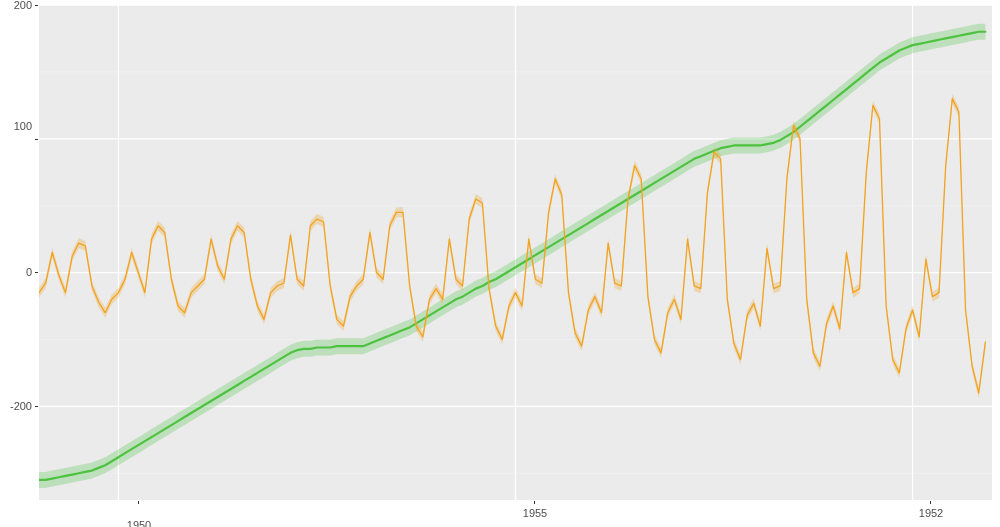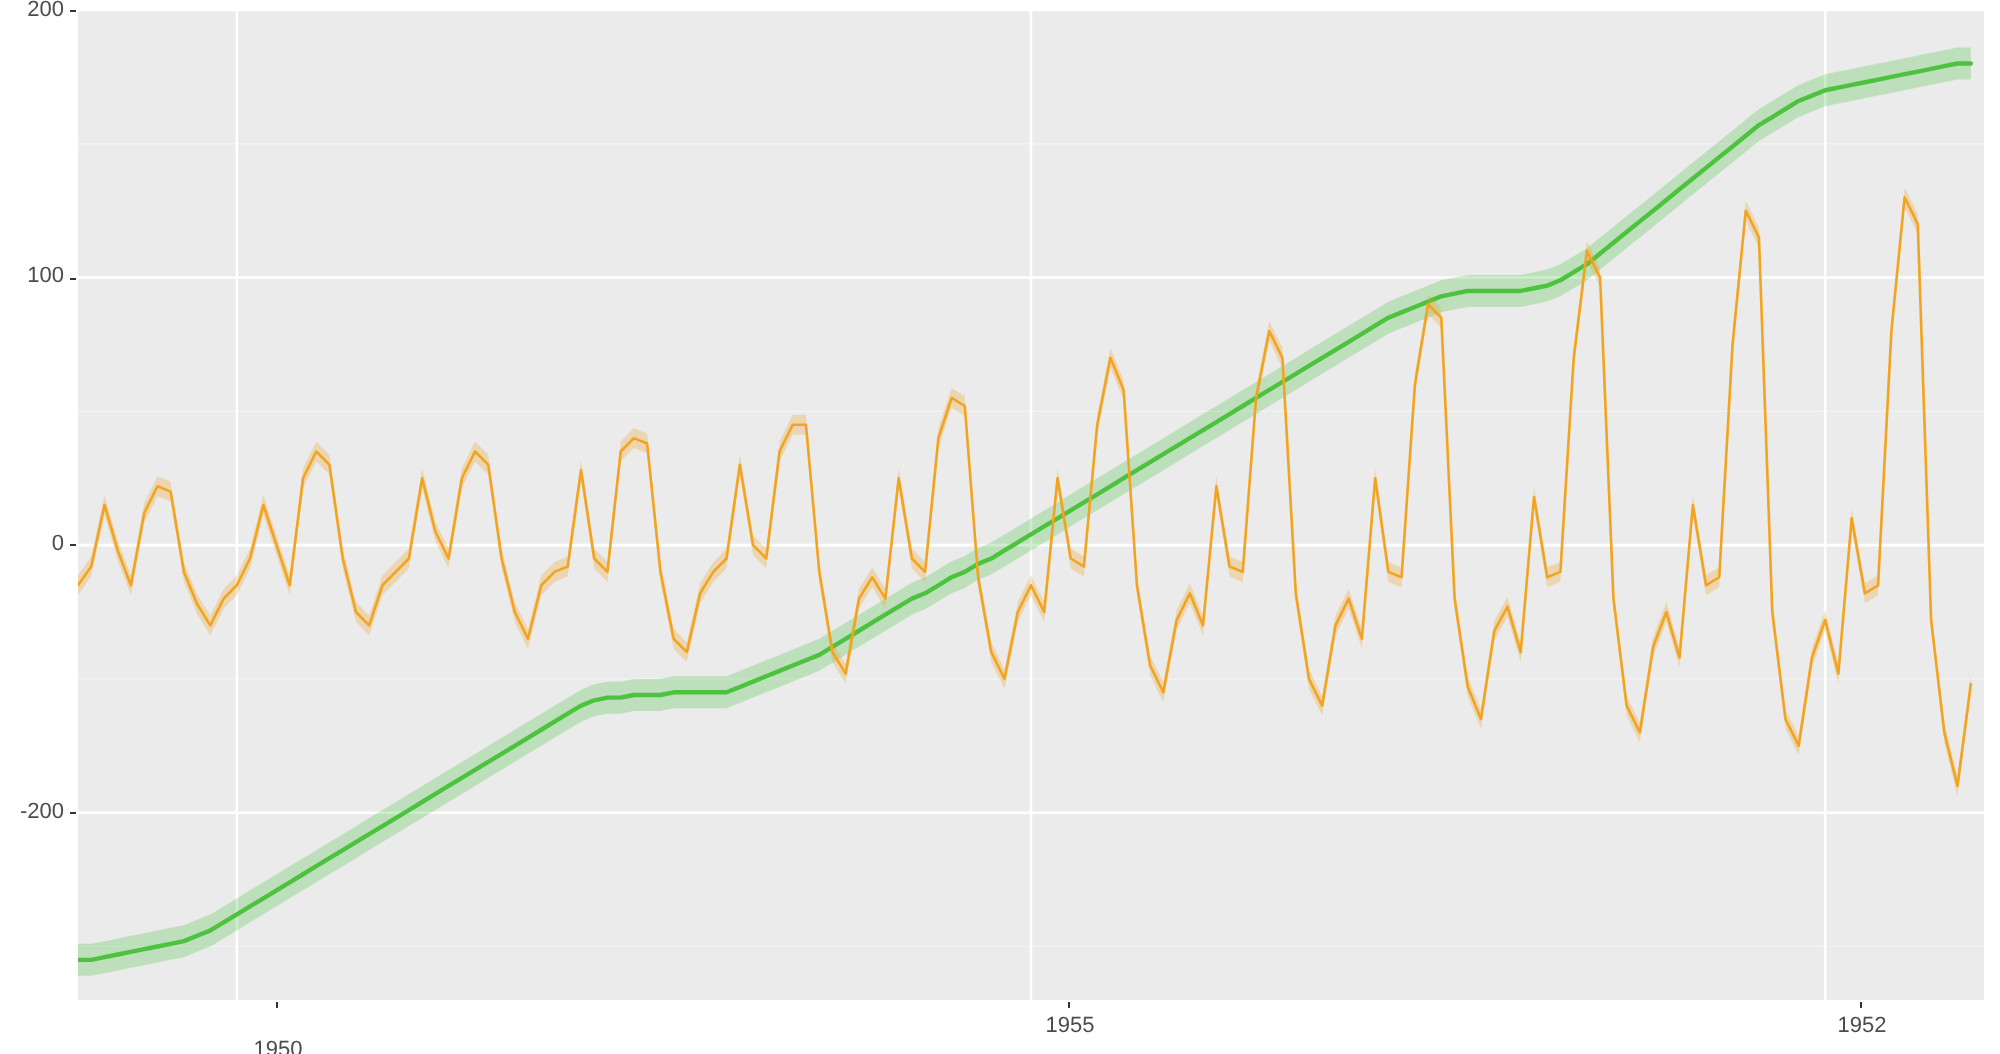--- a/index.html
+++ b/index.html
@@ -44,21 +44,21 @@
     background: #333333;
   }
   svg { display: block; }
 </style>
 </head>
 <body>
 
 <div class="chart-container">
 
   <div class="axis-text y-tick-label" style="left:2px; top:-1px;">200</div>
-  <div class="axis-text y-tick-label" style="left:2px; top:132px;">100</div>
+  <div class="axis-text y-tick-label" style="left:2px; top:120px;">100</div>
   <div class="axis-text y-tick-label" style="left:2px; top:266px;">0</div>
   <div class="axis-text y-tick-label" style="left:2px; top:400px;">-200</div>
 
   <div class="tick-mark" style="left:35px; top:5px;   width:3px; height:1px;"></div>
   <div class="tick-mark" style="left:35px; top:139px; width:3px; height:1px;"></div>
   <div class="tick-mark" style="left:35px; top:272px; width:3px; height:1px;"></div>
   <div class="tick-mark" style="left:35px; top:406px; width:3px; height:1px;"></div>
 
   <div class="plot-area">
     <svg id="plot-svg" width="953" height="495">

